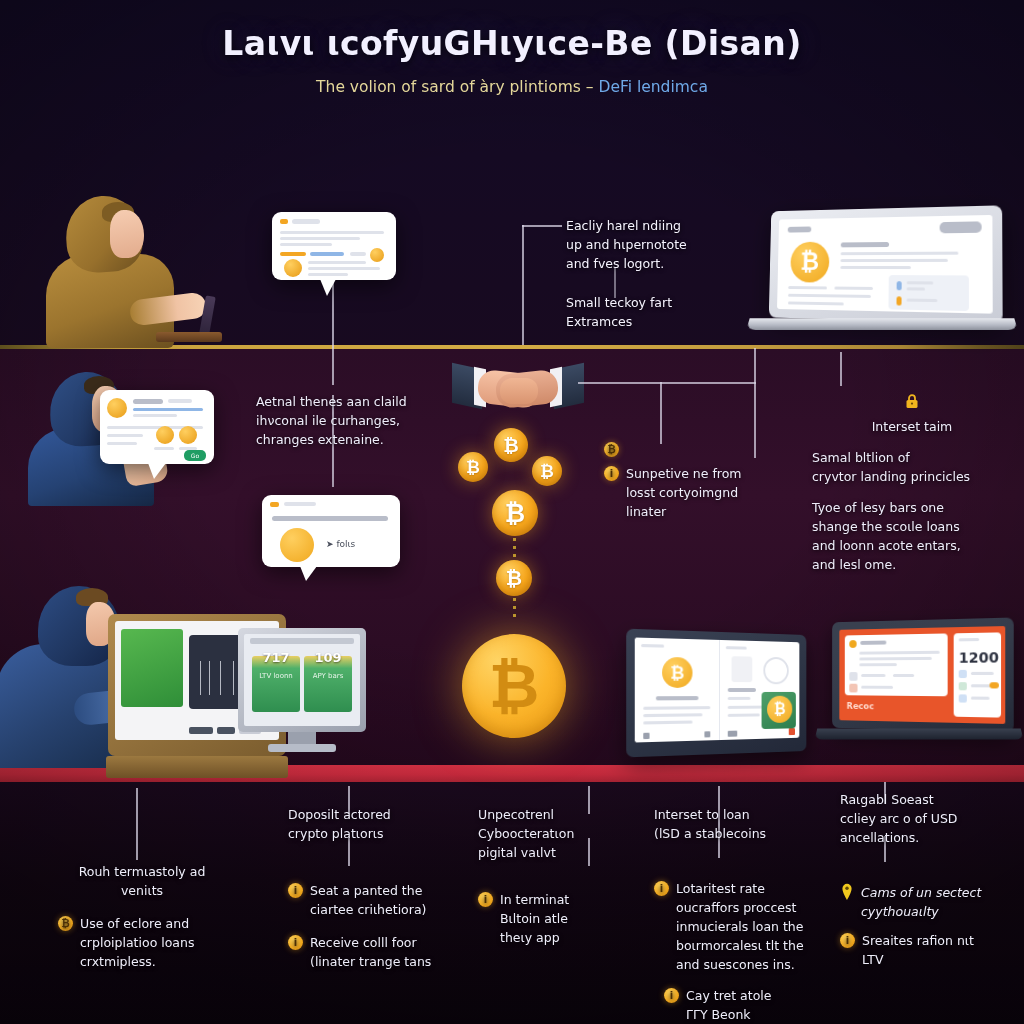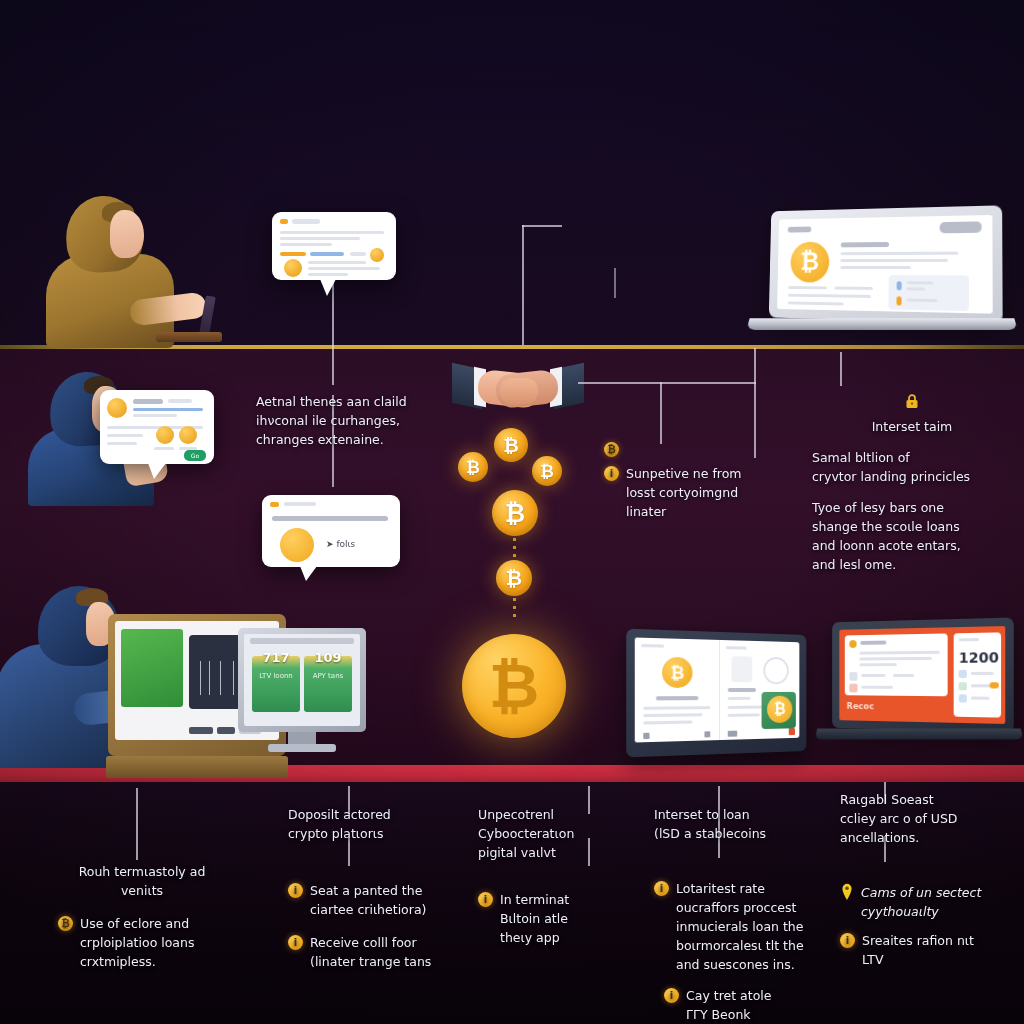--- a/index.html
+++ b/index.html
@@ -204,20 +204,27 @@
 <body>
 
 <div class="stage">
 
   <div class="band band-top"></div>
   <div class="band band-mid"></div>
   <div class="band band-rule"></div>
   <div class="band band-red"></div>
   <div class="band band-bot"></div>
 
+  <div class="header">
+    <div class="title">Laιvι ιcofyuGHιyιce-Be (Disan)</div>
+    <div class="subtitle">
+      <span class="sub-a">The volion of sard of àry plintioms –</span>
+      <span class="sub-b">DeFi lendimca</span>
+    </div>
+  </div>
 
   <div class="ln v" style="left:332px; top:265px; height:120px;"></div>
   <div class="ln v" style="left:522px; top:225px; height:120px;"></div>
   <div class="ln h" style="left:522px; top:225px; width:40px;"></div>
   <div class="ln v dim" style="left:614px; top:268px; height:30px;"></div>
   <div class="ln v" style="left:754px; top:348px; height:110px;"></div>
   <div class="ln h" style="left:578px; top:382px; width:178px;"></div>
   <div class="ln v" style="left:660px; top:382px; height:62px;"></div>
   <div class="ln v" style="left:840px; top:352px; height:34px;"></div>
   <div class="ln v" style="left:332px; top:395px; height:92px;"></div>
@@ -376,21 +383,21 @@
 
   <div class="dev mon2">
     <div class="bezel"></div>
     <div class="screen">
       <div class="tiny" style="left:6px; top:4px; width:104px; height:6px; background:#c3c8d2; border-radius:2px;"></div>
       <div class="g1"></div>
       <div class="g2"></div>
       <div class="gval" style="left:8px;">717</div>
       <div class="gval" style="left:60px;">109</div>
       <div class="glbl" style="left:8px;">LTV loonn</div>
-      <div class="glbl" style="left:60px;">APY tans</div>
+      <div class="glbl" style="left:60px;">APY bars</div>
     </div>
     <div class="stand"></div>
     <div class="base"></div>
   </div>
 
   <div class="dev tab1">
     <div class="shell"></div>
     <div class="screen">
       <div class="tiny" style="left:0; top:0; width:84px; height:100px; background:#fff; border-right:1px solid #e4e7ee;"></div>
       <div class="tiny skel" style="left:6px; top:6px; width:22px; height:3px;"></div>
@@ -438,20 +445,27 @@
         <div class="tiny skel" style="left:137px; top:56px; width:20px; height:3px;"></div>
         <div class="tiny skel or" style="left:155px; top:54px; width:9px; height:6px;"></div>
         <div class="tiny" style="left:125px; top:66px; width:8px; height:8px; border-radius:2px; background:#cfe0f5;"></div>
         <div class="tiny skel" style="left:137px; top:68px; width:18px; height:3px;"></div>
         <div class="tiny" style="left:8px; top:74px; font-size:9px; font-weight:bold; color:#ffd9cc;">Recoc</div>
       </div>
     </div>
     <div class="base"></div>
   </div>
 
+  <div class="anno" style="left:566px; top:216px; width:160px;">
+    <p class="head">Eacliy harel ndiing</p>
+    <p class="head" style="margin-top:-7px">up and hιpernotote</p>
+    <p class="head" style="margin-top:-7px">and fves logort.</p>
+    <p class="head" style="margin-top:20px">Small teckoy fart</p>
+    <p class="head" style="margin-top:-7px">Extramces</p>
+  </div>
 
   <div class="anno" style="left:256px; top:392px; width:172px;">
     <p>Aetnal thenes aan claild</p>
     <p style="margin-top:-7px">ihνconal ile curhanges,</p>
     <p style="margin-top:-7px">chranges extenaine.</p>
   </div>
 
   <div class="anno" style="left:604px; top:440px; width:166px;">
     <div class="bullet-row">
       <div class="chip">₿</div>

